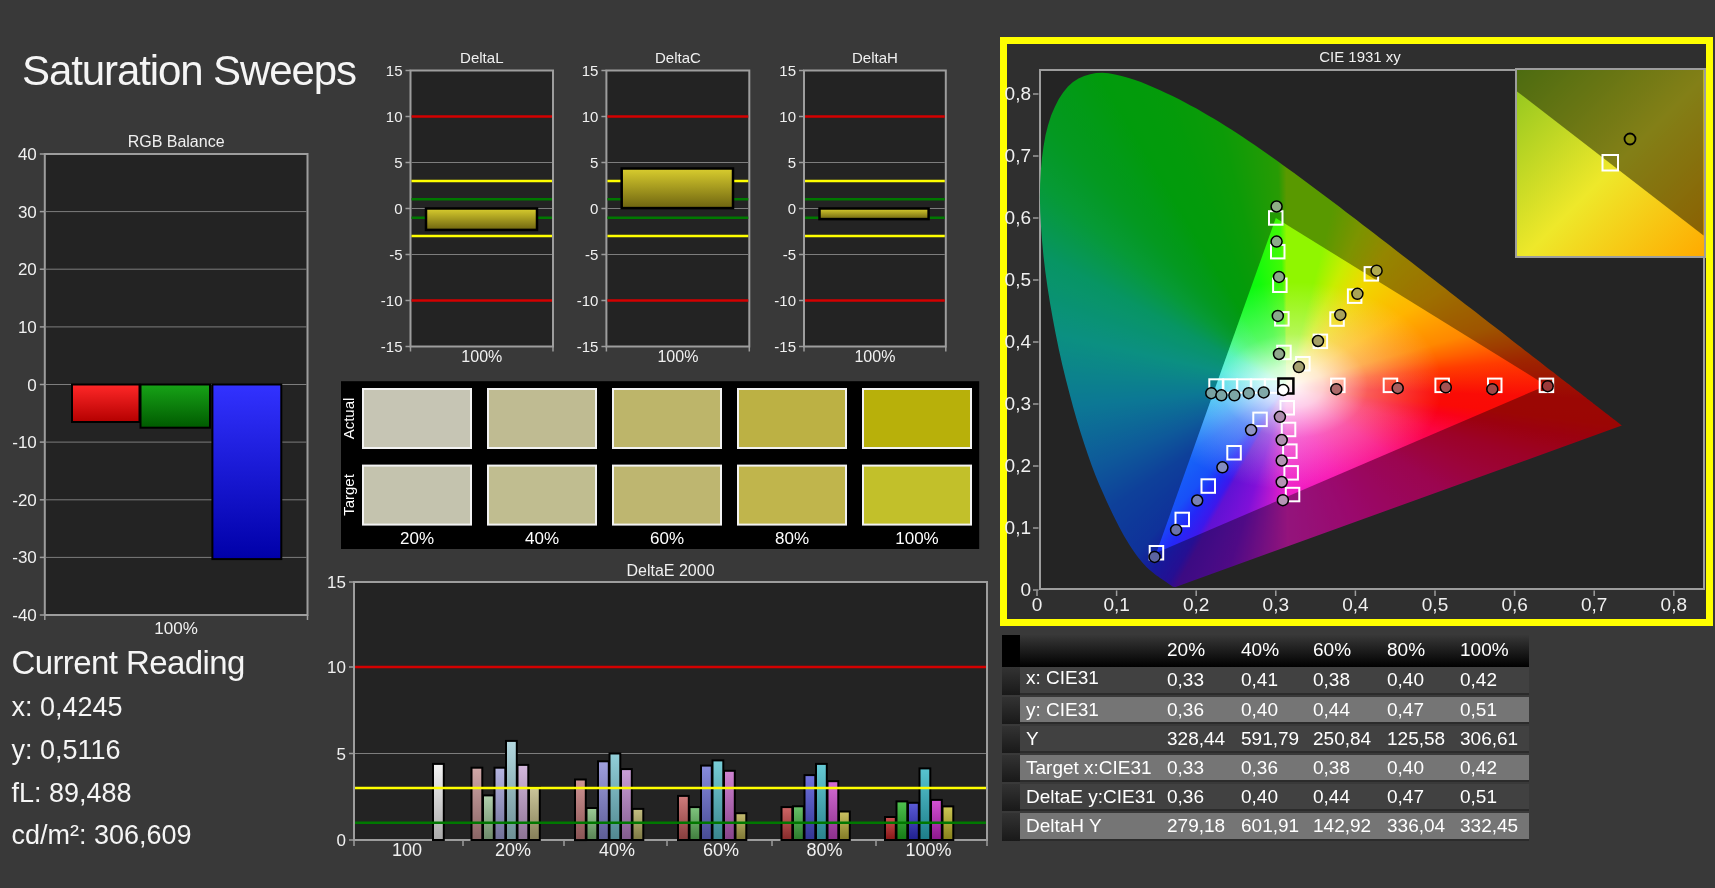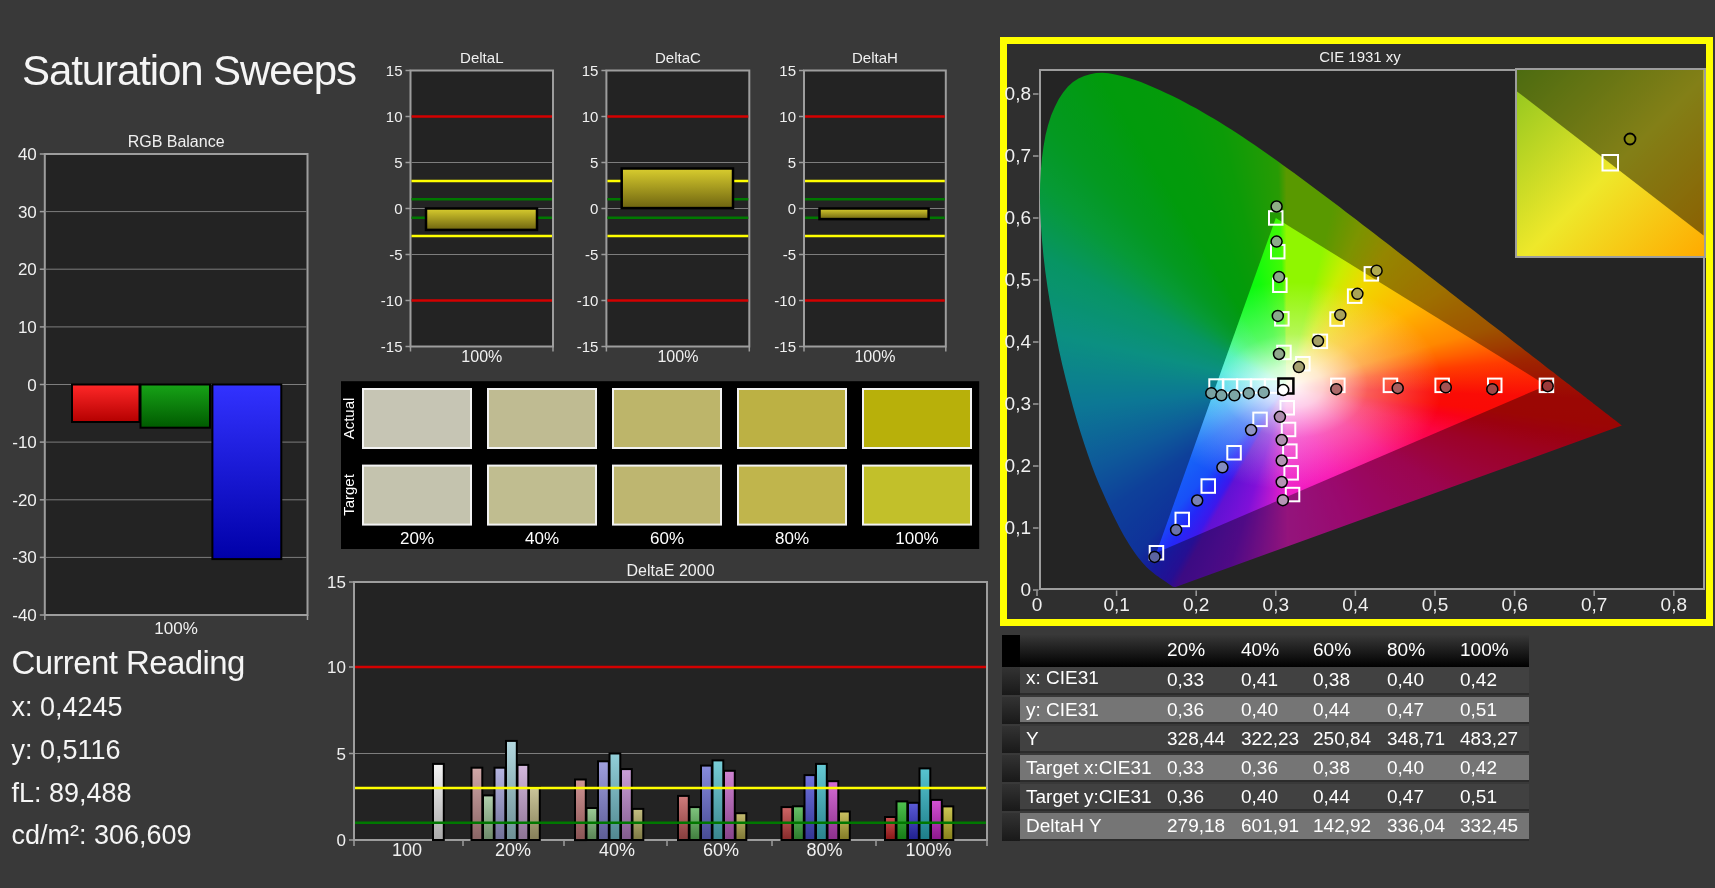--- a/index.html
+++ b/index.html
@@ -487,35 +487,35 @@
     <div style="position:absolute;left:24px;top:63.6px">y: CIE31</div>
     <div style="position:absolute;left:165px;top:63.6px">0,36</div>
     <div style="position:absolute;left:239px;top:63.6px">0,40</div>
     <div style="position:absolute;left:311px;top:63.6px">0,44</div>
     <div style="position:absolute;left:385px;top:63.6px">0,47</div>
     <div style="position:absolute;left:458px;top:63.6px">0,51</div>
     <div style="position:absolute;left:0;top:90.8px;width:527px;height:27.2px;background:#414141;border-bottom:2px solid #2b2b2b;box-sizing:border-box"></div>
     <div style="position:absolute;left:0;top:90.8px;width:18px;height:27.2px;background:linear-gradient(#333,#191919)"></div>
     <div style="position:absolute;left:24px;top:92.8px">Y</div>
     <div style="position:absolute;left:165px;top:92.8px">328,44</div>
-    <div style="position:absolute;left:239px;top:92.8px">322,23</div>
+    <div style="position:absolute;left:239px;top:92.8px">591,79</div>
     <div style="position:absolute;left:311px;top:92.8px">250,84</div>
-    <div style="position:absolute;left:385px;top:92.8px">348,71</div>
-    <div style="position:absolute;left:458px;top:92.8px">483,27</div>
+    <div style="position:absolute;left:385px;top:92.8px">125,58</div>
+    <div style="position:absolute;left:458px;top:92.8px">306,61</div>
     <div style="position:absolute;left:0;top:120.0px;width:527px;height:27.2px;background:#757575;border-bottom:2px solid #2b2b2b;box-sizing:border-box"></div>
     <div style="position:absolute;left:0;top:120.0px;width:18px;height:27.2px;background:linear-gradient(#333,#191919)"></div>
     <div style="position:absolute;left:24px;top:122.0px">Target x:CIE31</div>
     <div style="position:absolute;left:165px;top:122.0px">0,33</div>
     <div style="position:absolute;left:239px;top:122.0px">0,36</div>
     <div style="position:absolute;left:311px;top:122.0px">0,38</div>
     <div style="position:absolute;left:385px;top:122.0px">0,40</div>
     <div style="position:absolute;left:458px;top:122.0px">0,42</div>
     <div style="position:absolute;left:0;top:149.2px;width:527px;height:27.2px;background:#414141;border-bottom:2px solid #2b2b2b;box-sizing:border-box"></div>
     <div style="position:absolute;left:0;top:149.2px;width:18px;height:27.2px;background:linear-gradient(#333,#191919)"></div>
-    <div style="position:absolute;left:24px;top:151.2px">Target y:CIE31</div>
+    <div style="position:absolute;left:24px;top:151.2px">DeltaE y:CIE31</div>
     <div style="position:absolute;left:165px;top:151.2px">0,36</div>
     <div style="position:absolute;left:239px;top:151.2px">0,40</div>
     <div style="position:absolute;left:311px;top:151.2px">0,44</div>
     <div style="position:absolute;left:385px;top:151.2px">0,47</div>
     <div style="position:absolute;left:458px;top:151.2px">0,51</div>
     <div style="position:absolute;left:0;top:178.4px;width:527px;height:27.2px;background:#757575;border-bottom:2px solid #2b2b2b;box-sizing:border-box"></div>
     <div style="position:absolute;left:0;top:178.4px;width:18px;height:27.2px;background:linear-gradient(#333,#191919)"></div>
     <div style="position:absolute;left:24px;top:180.4px">DeltaH Y</div>
     <div style="position:absolute;left:165px;top:180.4px">279,18</div>
     <div style="position:absolute;left:239px;top:180.4px">601,91</div>

